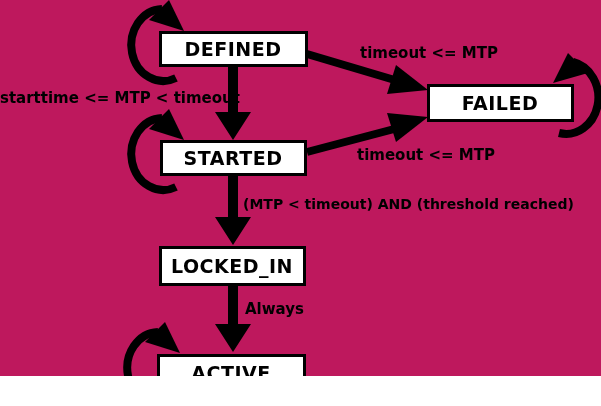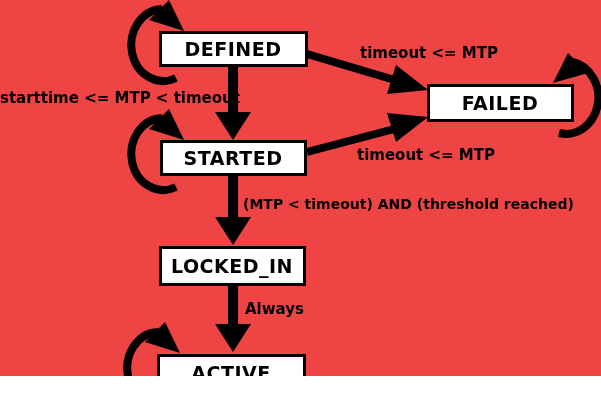--- a/index.html
+++ b/index.html
@@ -4,21 +4,21 @@
 <style>
   html, body {
     margin: 0;
     padding: 0;
     background: #ffffff;
   }
   .canvas {
     position: relative;
     width: 601px;
     height: 376px;
-    background: #ef4444;
+    background: #be185d;
     font-family: "DejaVu Sans", "Liberation Sans", sans-serif;
     overflow: hidden;
   }
   svg { display: block; }
   .state-box {
     fill: #ffffff;
     stroke: #000000;
     stroke-width: 3px;
   }
   .state-label {

